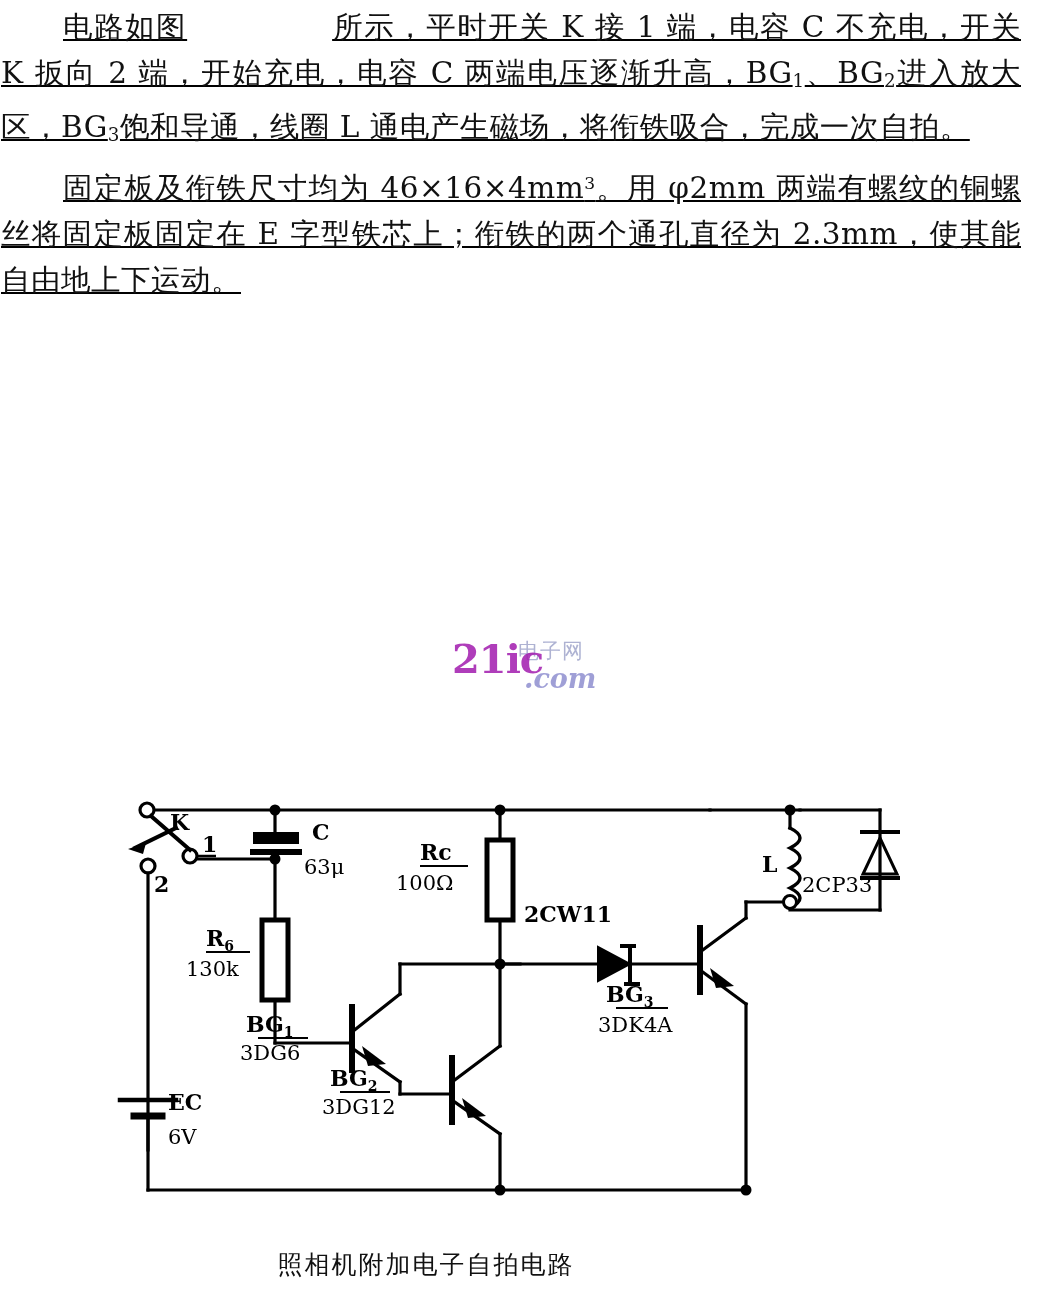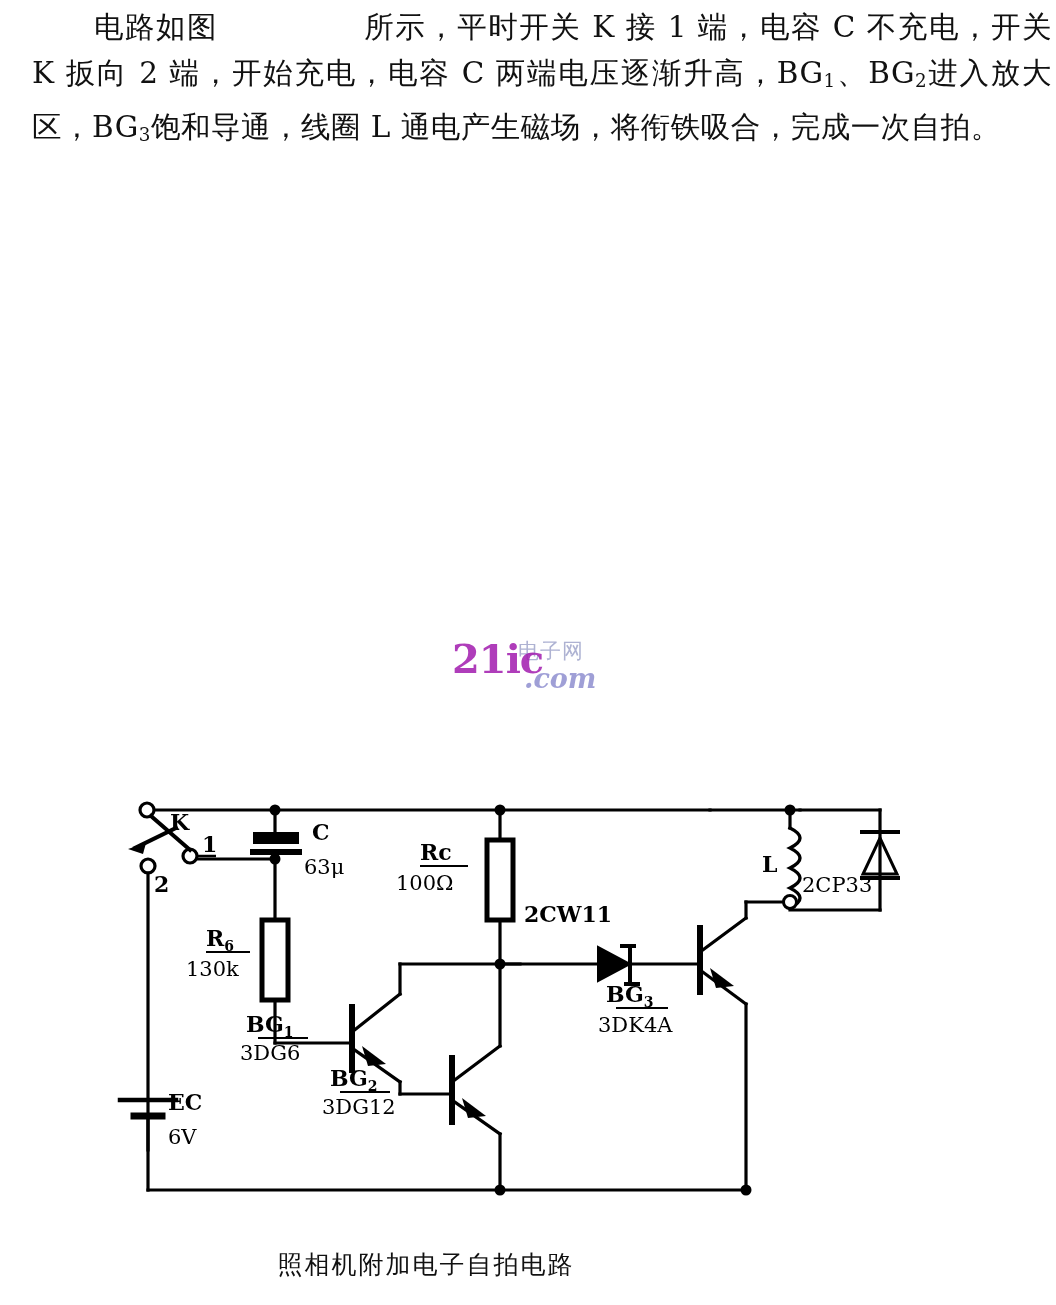--- a/index.html
+++ b/index.html
@@ -12,23 +12,24 @@
     height: 1305px;
     position: relative;
     font-family: "DejaVu Serif", "Liberation Serif", serif;
     color: #000000;
     overflow: hidden;
   }
 
   
   #article {
     position: absolute;
-    left: 32px;
+    left: 1px;
     top: 4px;
     width: 1020px;
+    text-decoration: underline;
   }
   .para {
     font-size: 29.5px;
     line-height: 46px;
     text-align: justify;
     text-justify: inter-character;
     letter-spacing: 0.5px;
     margin: 0 0 2px 0;
     text-indent: 62px;
     color: #111;
@@ -129,20 +130,23 @@
 </head>
 <body>
 
 <div id="article">
 
   <p class="para">
     <span>电路如图</span><span class="gapref"></span><span>所示，平时开关 K 接 1 端，电容 C 不充电，开关 K 扳向 2 端，开始充电，电容 C 两端电压逐渐升高，BG<sub>1</sub>、BG<sub>2</sub>进入放大区，BG<sub>3</sub>饱和导通，线圈 L 通电产生磁场，将衔铁吸合，完成一次自拍。</span>
   </p>
 
 
+  <p class="para">
+    固定板及衔铁尺寸均为 46×16×4mm<sup>3</sup>。用 φ2mm 两端有螺纹的铜螺丝将固定板固定在 E 字型铁芯上；衔铁的两个通孔直径为 2.3mm，使其能自由地上下运动。
+  </p>
 
 
 </div>
 
 <div id="watermark">
   <span class="wm-cn">电子网</span>
   <span class="wm-main">21ic</span>
   <span class="wm-dom">.com</span>
 </div>
 

